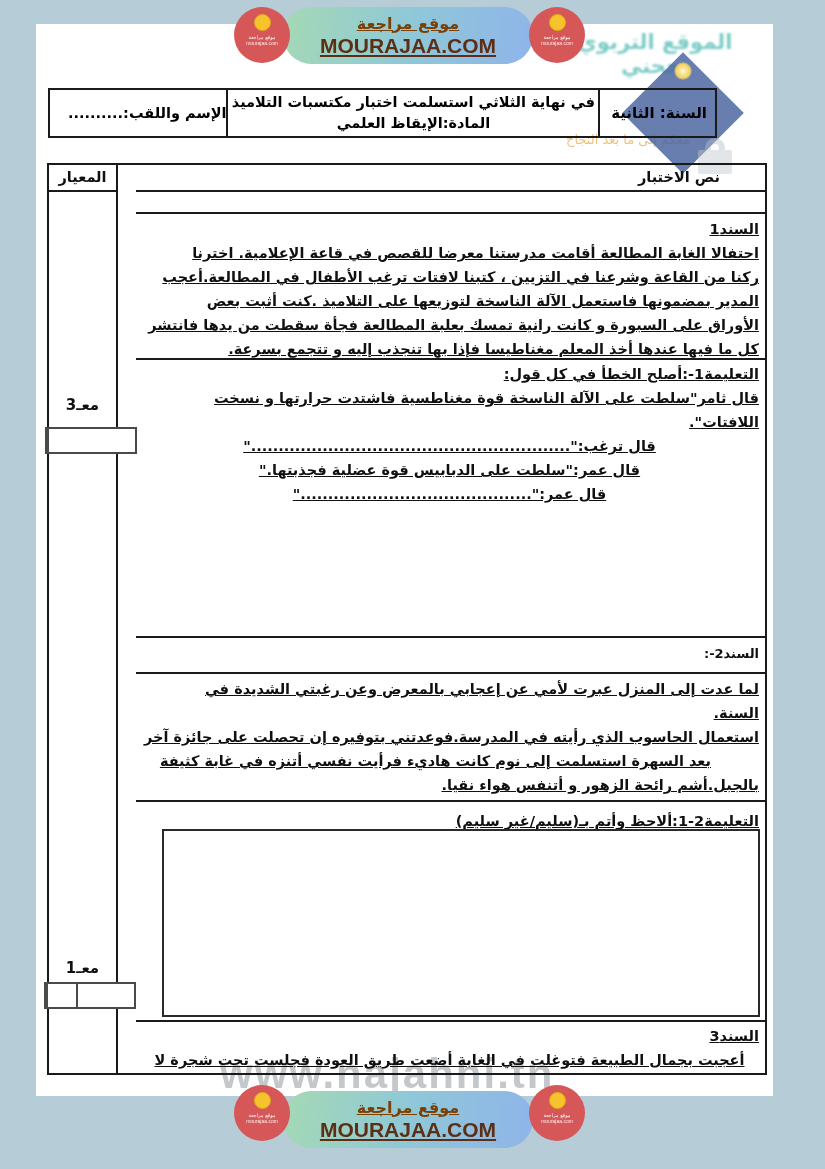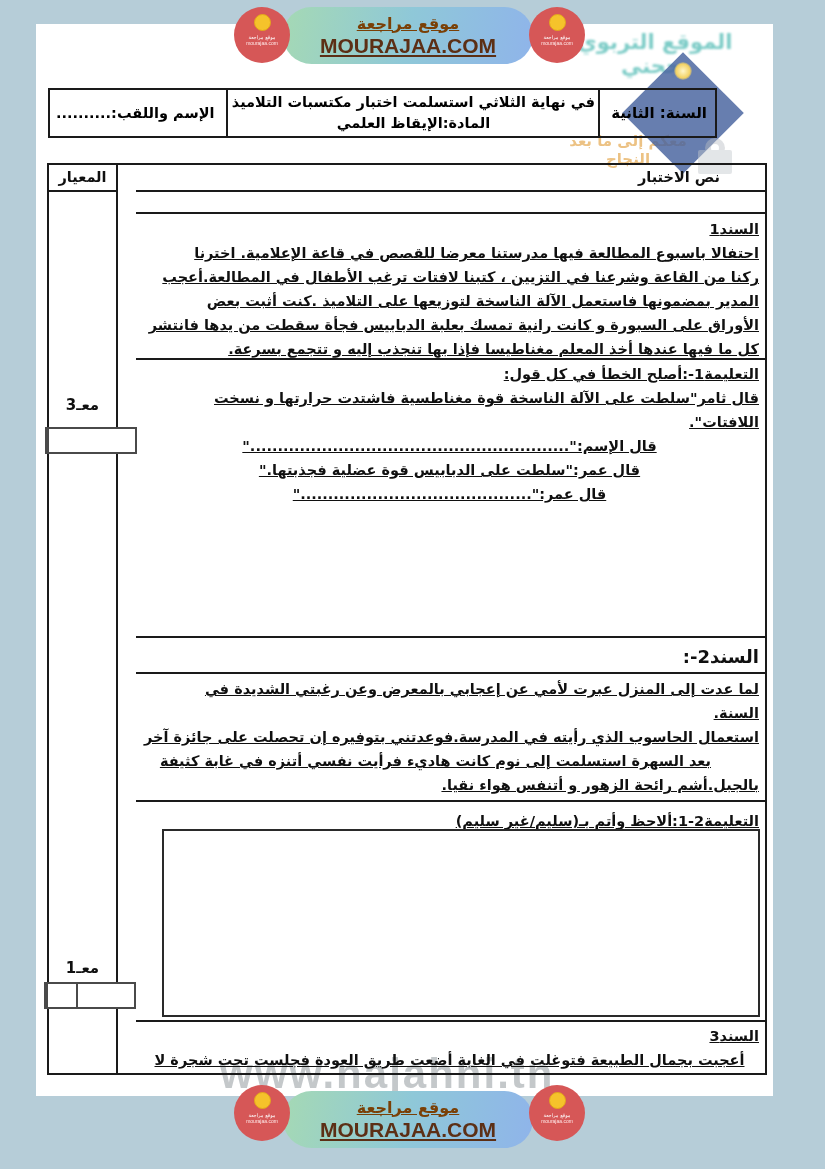--- a/index.html
+++ b/index.html
@@ -3,21 +3,21 @@
 <meta charset="utf-8">
 <style>
   * { box-sizing: border-box; }
   body { margin:0; font-family:"DejaVu Sans", sans-serif; }
   .canvas { position:relative; width:825px; height:1169px; background:#b6cdd8; overflow:hidden; }
   .page { position:absolute; left:36px; top:24px; width:737px; height:1072px; background:#ffffff; z-index:0; }
 
   
   .wm-site { position:absolute; left:540px; top:30px; width:230px; font-size:21px; font-weight:bold;
              color:#14a39a; opacity:.55; filter:blur(1.2px); z-index:1; text-align:center; }
-  .wm-tag  { position:absolute; left:548px; top:132px; width:160px; font-size:15px; font-weight:bold;
+  .wm-tag  { position:absolute; left:548px; top:132px; width:160px; font-size:13px; font-weight:normal;
              color:#e09a33; opacity:.6; filter:blur(.7px); z-index:1; text-align:center; }
   .wm-diamond { position:absolute; left:640px; top:70px; width:86px; height:86px; background:#46619e;
              opacity:.82; transform:rotate(45deg); z-index:1; }
   .wm-spark { position:absolute; left:674px; top:62px; width:18px; height:18px; border-radius:50%;
              background:radial-gradient(circle,#fff6c9 0%, #f3d264 55%, rgba(243,210,100,0) 75%); z-index:2; }
   .wm-lock { position:absolute; left:698px; top:138px; z-index:1; opacity:.45; }
   .wm-lock .shackle { width:20px; height:20px; border:6px solid #b9bec4; border-radius:50%; margin:0 auto; }
   .wm-lock .body-box { width:34px; height:24px; background:#c3c8cd; margin-top:-8px; border-radius:2px; }
   .wm-url { position:absolute; left:220px; top:1050px; font-size:42px; font-weight:bold; letter-spacing:2px;
              color:#7d868c; opacity:.45; z-index:2; font-family:"Liberation Sans", sans-serif; }
@@ -38,32 +38,32 @@
   .badge.b-tl { left:234px; top:7px; } .badge.b-tr { left:529px; top:7px; }
   .badge.b-bl { left:234px; top:1085px; } .badge.b-br { left:529px; top:1085px; }
 
   
   .hdr-table { position:absolute; left:48px; top:88px; width:669px; height:50px; z-index:3;
                display:flex; direction:rtl; border:2px solid #1a1a1a; }
   .hdr-cell { border-left:2px solid #1a1a1a; display:flex; flex-direction:column; justify-content:center; }
   .hdr-cell:last-child { border-left:none; }
   .cell-year  { width:117px; font-size:15px; font-weight:bold; padding-right:8px; }
   .cell-title { width:373px; text-align:center; font-size:14.5px; font-weight:bold; line-height:21px; }
-  .cell-name  { width:177px; font-size:14.5px; font-weight:bold; padding-right:12px; }
+  .cell-name  { width:177px; font-size:14.5px; font-weight:bold; padding-right:0; }
 
   
   .main-table { position:absolute; left:47px; top:163px; width:720px; height:912px; z-index:3;
                 border:2px solid #1a1a1a; direction:rtl; font-weight:bold; color:#101010; }
   .col-divider { position:absolute; left:67px; top:0; width:0; height:100%; border-left:2px solid #1a1a1a; }
   .row { position:absolute; right:0; width:629px; border-bottom:2px solid #1a1a1a; padding:0 6px 0 4px; }
   .r1 { top:0;     height:27px;  font-size:14.5px; padding-right:45px; line-height:25px; }
   .r2 { top:27px;  height:22px; }
   .r3 { top:49px;  height:146px; padding-top:3px; }
   .r4 { top:195px; height:278px; padding-top:2px; }
-  .r5 { top:473px; height:36px;  padding-top:8px; font-size:18px; }
+  .r5 { top:473px; height:36px;  padding-top:8px; font-size:13px; }
   .r6 { top:509px; height:128px; padding-top:3px; }
   .r7 { top:637px; height:220px; padding-top:7px; }
   .r8 { top:857px; height:55px;  padding-top:2px; border-bottom:none; }
   .tline { font-size:14.5px; line-height:24px;text-decoration:underline; }
   .tline.center { text-align:center; }
   .tline.indent { padding-right:48px; }
   .crit-header { position:absolute; left:0; top:0; width:67px; height:27px; border-bottom:2px solid #1a1a1a;
                  text-align:center; font-size:14.5px; line-height:25px; }
   .score-label { position:absolute; left:0; width:67px; text-align:center; font-size:15px; direction:rtl; }
   .sl-1 { top:231px; } .sl-2 { top:794px; }
@@ -122,31 +122,31 @@
   <div class="main-table">
 
     <div class="col-divider"></div>
     <div class="crit-header">المعيار</div>
 
     <div class="row r1">نص الاختبار</div>
     <div class="row r2"></div>
 
     <div class="row r3">
       <div class="tline">السند1</div>
-      <div class="tline">احتفالا باسبوع المطالعة فيها مدرستنا معرضا للقصص في قاعة الإعلامية. اخترنا</div>
+      <div class="tline">احتفالا الغابة المطالعة أقامت مدرستنا معرضا للقصص في قاعة الإعلامية. اخترنا</div>
       <div class="tline">ركنا من القاعة وشرعنا في التزيين ، كتبنا لافتات ترغب الأطفال في المطالعة.أعجب</div>
       <div class="tline">المدير بمضمونها فاستعمل الآلة الناسخة لتوزيعها على التلاميذ .كنت أثبت بعض</div>
-      <div class="tline">الأوراق على السبورة و كانت رانية تمسك بعلبة الدبابيس فجأة سقطت من يدها فانتشر</div>
+      <div class="tline">الأوراق على السبورة و كانت رانية تمسك بعلبة المطالعة فجأة سقطت من يدها فانتشر</div>
       <div class="tline">كل ما فيها عندها أخذ المعلم مغناطيسا فإذا بها تنجذب إليه و تتجمع بسرعة.</div>
     </div>
 
     <div class="row r4">
       <div class="tline">التعليمة1-:أصلح الخطأ في كل قول:</div>
       <div class="tline">قال ثامر"سلطت على الآلة الناسخة قوة مغناطسية فاشتدت حرارتها و نسخت اللافتات".</div>
-      <div class="tline center">قال الإسم:".........................................................."</div>
+      <div class="tline center">قال ترغب:".........................................................."</div>
       <div class="tline center">قال عمر:"سلطت على الدبابيس قوة عضلية فجذبتها."</div>
       <div class="tline center">قال عمر:".........................................."</div>
     </div>
 
     <div class="row r5">السند2-:</div>
 
     <div class="row r6">
       <div class="tline">لما عدت إلى المنزل عبرت لأمي عن إعجابي بالمعرض وعن رغبتي الشديدة في</div>
       <div class="tline">السنة.</div>
       <div class="tline">استعمال الحاسوب الذي رأيته في المدرسة.فوعدتني بتوفيره إن تحصلت على جائزة آخر</div>

